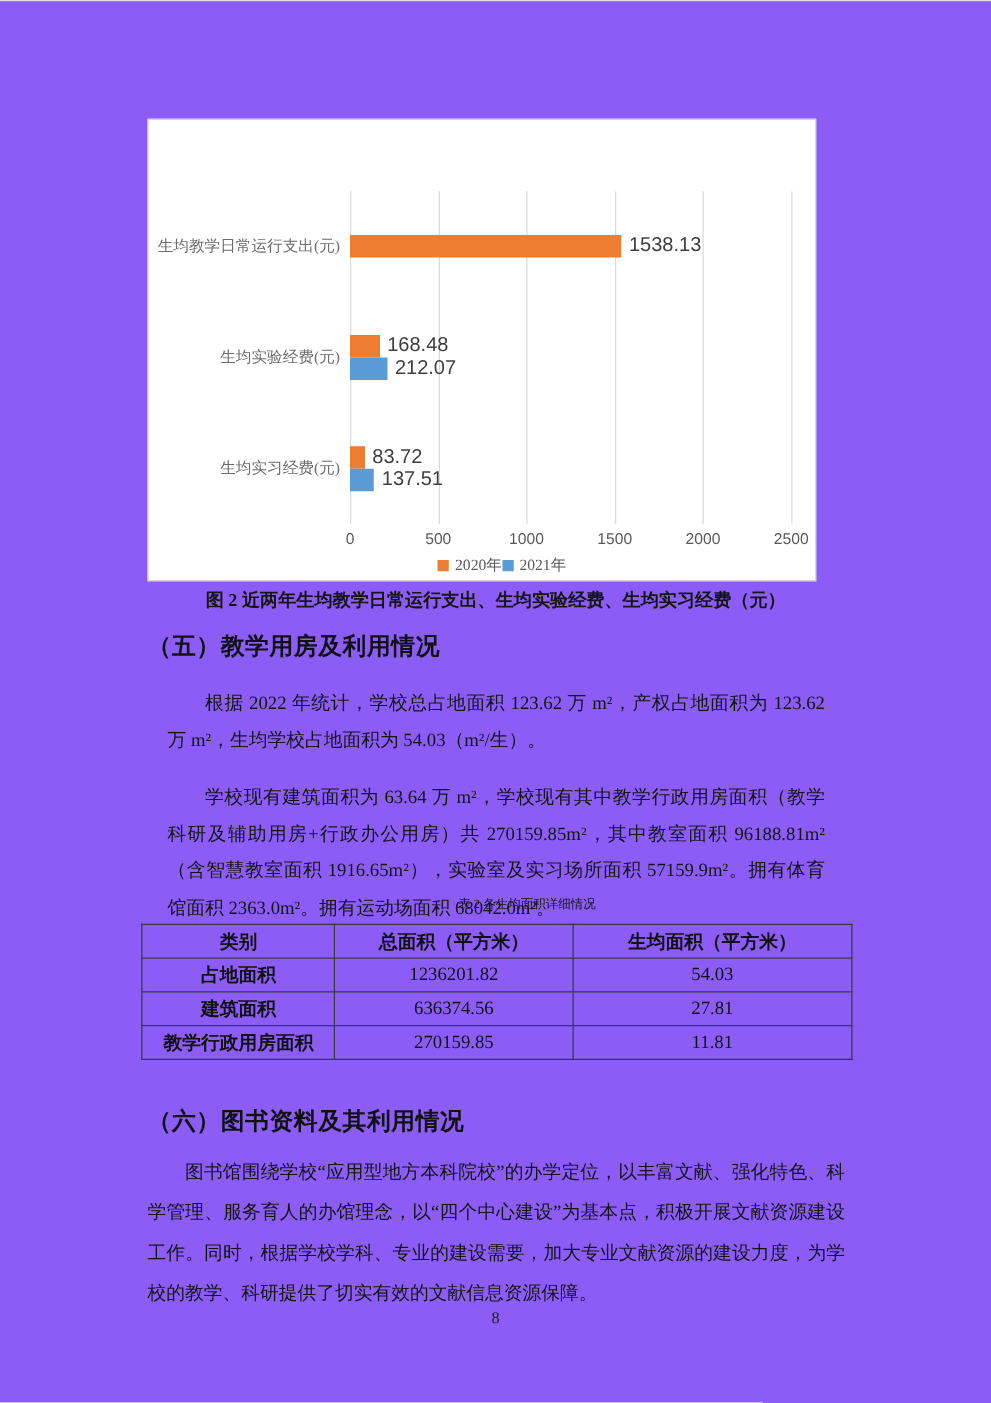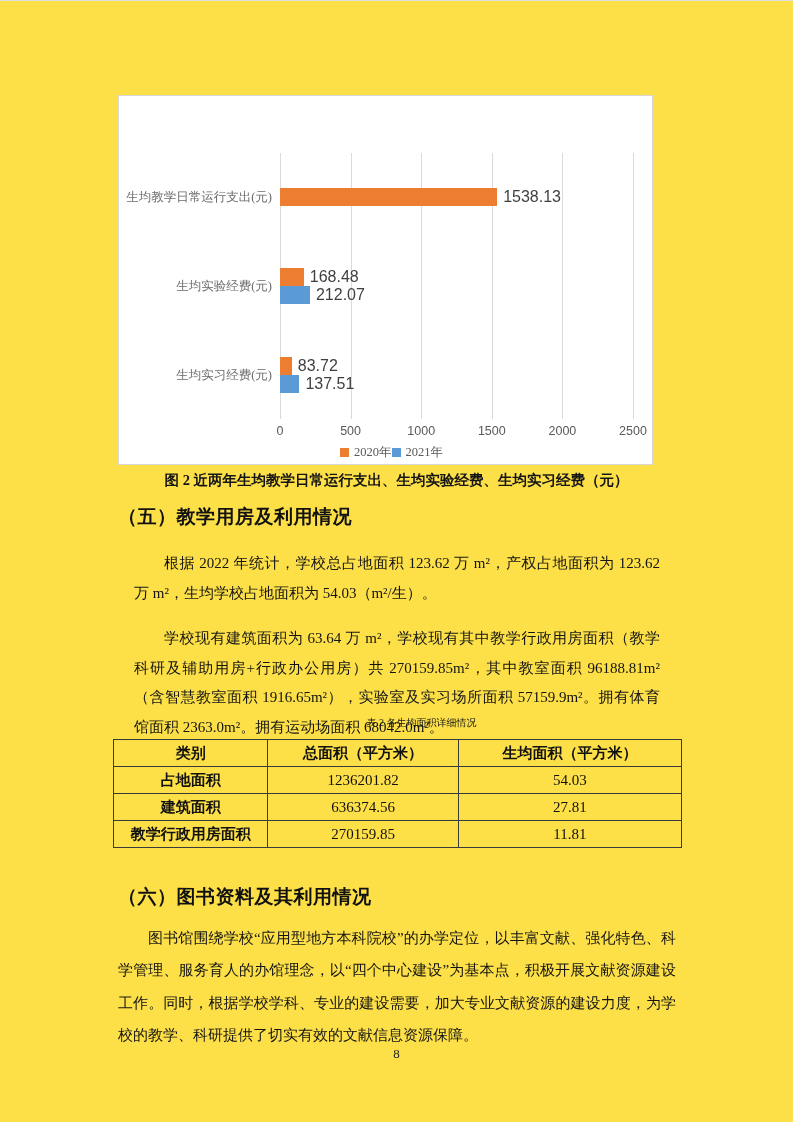--- a/index.html
+++ b/index.html
@@ -1,19 +1,19 @@
 <!DOCTYPE html>
 <html><head>
 <meta charset="utf-8">
 <style>
   html,body{margin:0;padding:0;background:#fff;}
   .page{
     position:relative;
     width:793px;height:1122px;
-    background:#fde047;
+    background:#8b5cf6;
     font-family:"Liberation Serif","DejaVu Serif",serif;
     color:#1b1b1b;
     overflow:hidden;
   }
   .top-rule{position:absolute;top:0;left:0;right:0;height:1px;background:#dedede;}
 
   
   .chart-box{
     position:absolute;left:118px;top:95px;width:535px;height:370px;
     border:1px solid #d6d6d6;background:#fff;box-sizing:border-box;
@@ -35,21 +35,21 @@
     top:50%;transform:translateY(-50%);
     font-size:12.5px;color:#6b6b6b;line-height:15px;
   }
   .ticks-row{position:absolute;left:161px;top:328px;width:353px;height:16px;}
   .tick{
     position:absolute;transform:translateX(-50%);
     font-family:"Liberation Sans","DejaVu Sans",sans-serif;
     font-size:12.5px;color:#595959;
   }
   .legend-row{
-    position:absolute;left:6px;top:348px;width:100%;
+    position:absolute;left:16px;top:348px;width:100%;
     display:flex;justify-content:center;align-items:center;
   }
   .legend-item{display:flex;align-items:center;gap:5px;}
   .legend-swatch{width:9px;height:9px;flex:none;}
   .legend-label{font-size:12.5px;color:#595959;}
 
   .fig-caption{
     position:absolute;left:0;top:471px;width:100%;text-align:center;
     font-size:14.5px;font-weight:600;color:#151515;
   }

